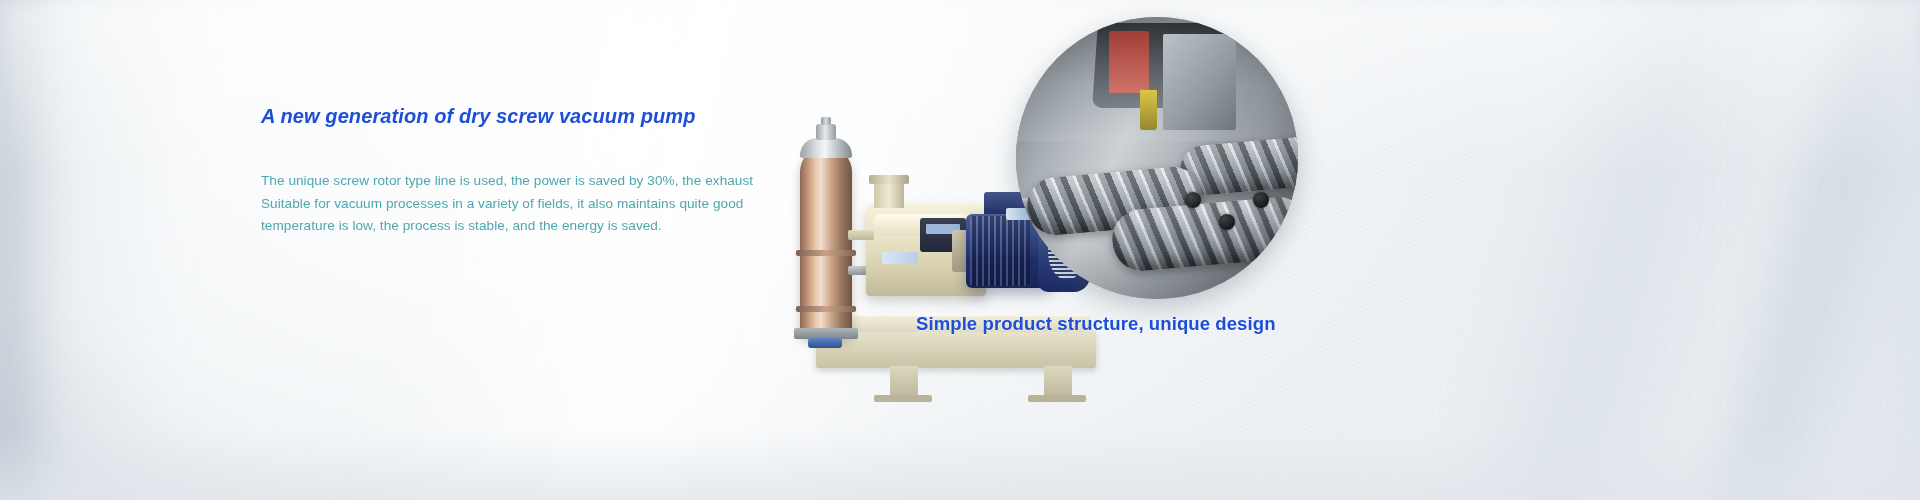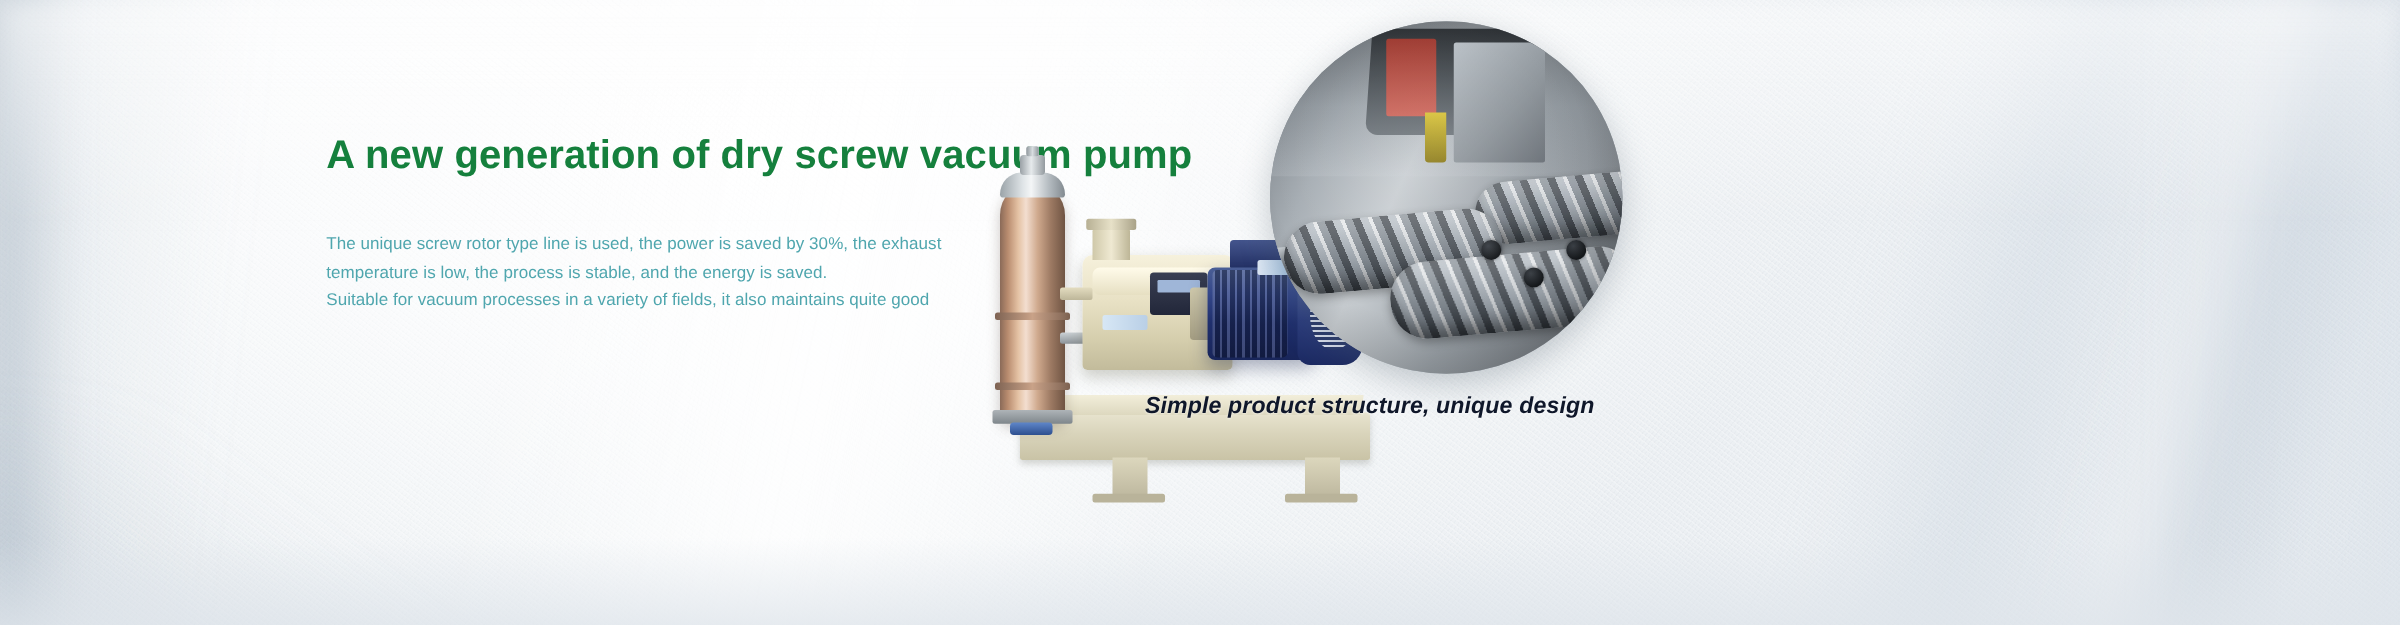--- a/index.html
+++ b/index.html
@@ -84,26 +84,27 @@
     filter: blur(10px);
   }
   .floor-line {
     position: absolute; left: 0; right: 0; bottom: 0; height: 70px;
     background: linear-gradient(to bottom, rgba(236,240,244,0), rgba(223,229,235,.75));
   }
 
   
   .copy { position: absolute; left: 261px; top: 104px; width: 560px; }
   .headline {
-    font-size: 32px;
+    font-size: 20px;
     font-weight: 700;
-    color: #15803d;
+    color: #1d4ed8;
     letter-spacing: .1px;
     line-height: 1.2;
     white-space: nowrap;
+    font-style: italic;
   }
   .body-copy {
     margin-top: 42px;
     font-size: 13.6px;
     line-height: 22.5px;
     color: #4fa6ae;
     letter-spacing: .05px;
   }
   .body-copy p { margin: 0; }
 
@@ -336,25 +337,24 @@
   .pc-vignette {
     position: absolute; inset: 0; border-radius: 50%;
     background: radial-gradient(circle at 45% 40%, rgba(255,255,255,.10) 0%, rgba(0,0,0,0) 55%, rgba(0,0,0,.30) 100%);
   }
 
   
   .caption {
     position: absolute; left: 916px; top: 313px;
     font-size: 18.5px;
     font-weight: 700;
-    color: #0f172a;
+    color: #1d4ed8;
     letter-spacing: .1px;
     text-shadow: 0 1px 2px rgba(255,255,255,.65);
     white-space: nowrap;
-    font-style: italic;
   }
 </style>
 </head>
 <body>
 
 <div class="banner">
 
   <div class="bg-base"></div>
   <div class="bg-texture"></div>
   <div class="streak streak-left-dark"></div>
@@ -365,22 +365,22 @@
   <div class="streak streak-right-bright"></div>
   <div class="streak streak-right-2"></div>
   <div class="streak streak-far-right"></div>
   <div class="streak streak-top-haze"></div>
   <div class="floor-line"></div>
 
   <div class="copy">
     <div class="headline">A new generation of dry screw vacuum pump</div>
     <div class="body-copy">
       <p>The unique screw rotor type line is used, the power is saved by 30%, the exhaust</p>
+      <p>Suitable for vacuum processes in a variety of fields, it also maintains quite good</p>
       <p>temperature is low, the process is stable, and the energy is saved.</p>
-      <p>Suitable for vacuum processes in a variety of fields, it also maintains quite good</p>
     </div>
   </div>
 
   <div class="bubble bubble-lg"></div>
   <div class="bubble bubble-md"></div>
   <div class="bubble bubble-sm"></div>
 
   <div class="photo-machine">
     <div class="skid">
       <div class="leg l"></div>

